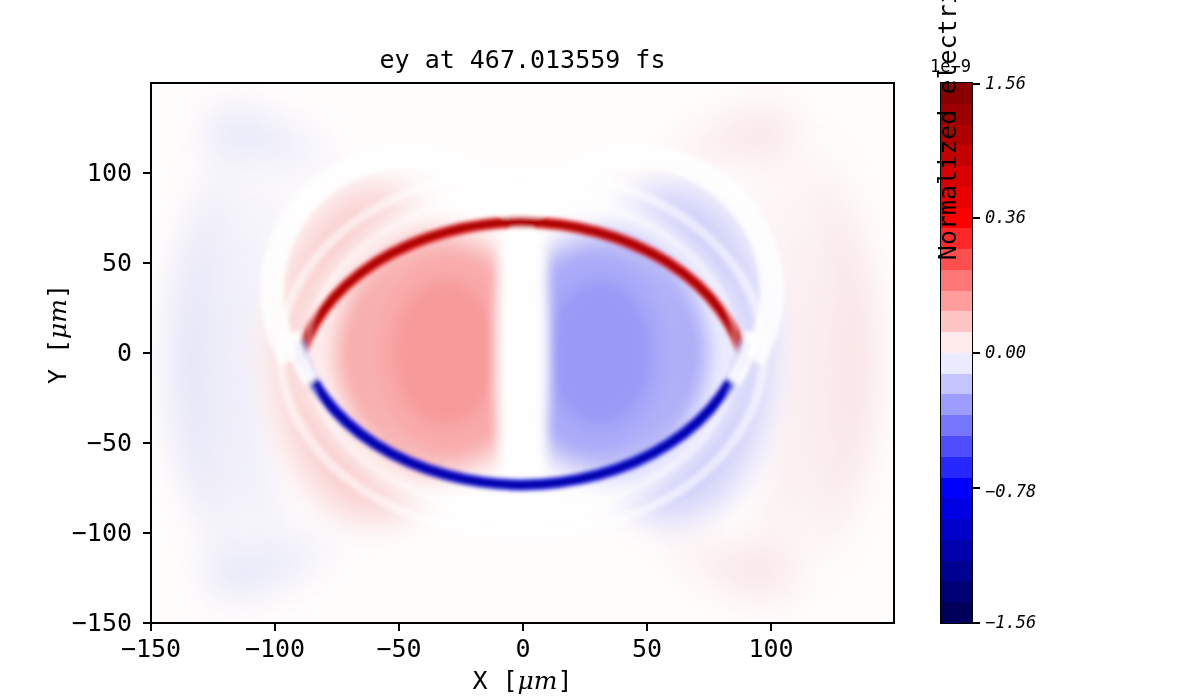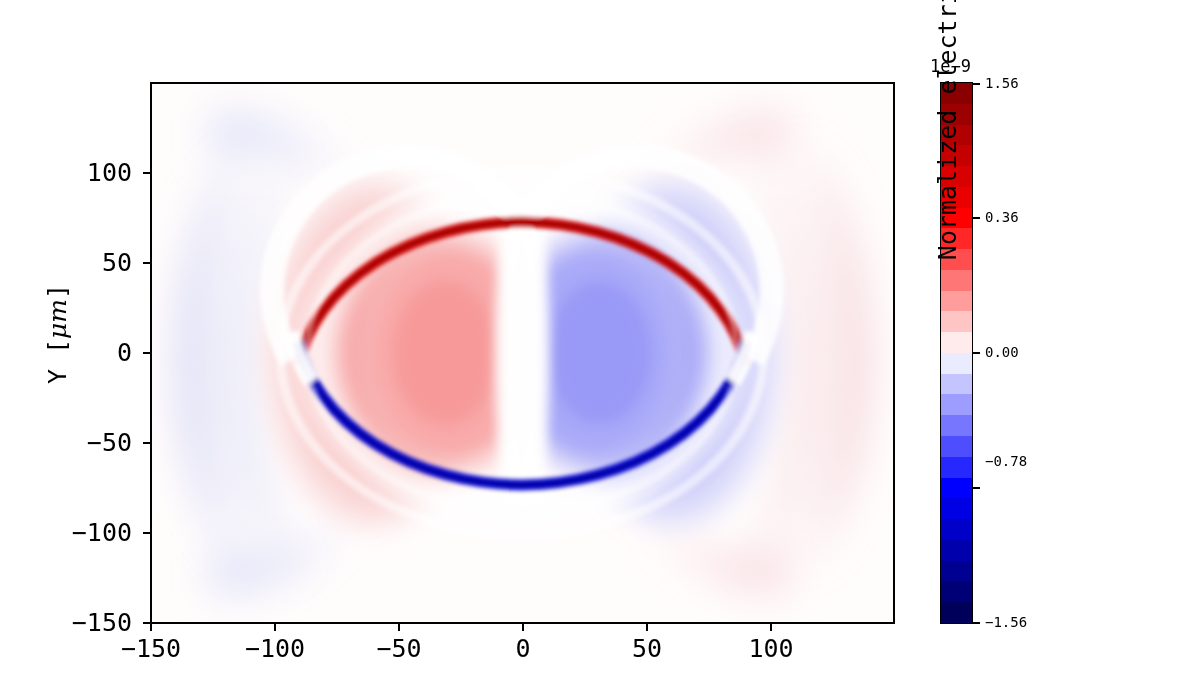--- a/index.html
+++ b/index.html
@@ -39,33 +39,34 @@
   .mi{font-family:"DejaVu Serif","Liberation Serif",serif;font-style:italic;}
 
   
   #cbar{position:absolute;left:940px;top:82px;width:33px;height:542px;
         border:1.5px solid #000;box-sizing:border-box;overflow:hidden;}
   .cb-band{width:100%;}
   #cb-offset{position:absolute;left:930px;top:56px;font-size:17px;
              line-height:20px;
              font-family:"DejaVu Sans Mono","Liberation Mono",monospace;}
   .cbtick{position:absolute;left:973px;width:7px;height:2px;background:#000;}
-  .cbticklabel{position:absolute;left:985px;margin-top:-15px;font-size:14px;
+  .cbticklabel{position:absolute;left:985px;margin-top:-15px;font-size:17px;
                line-height:28px;white-space:nowrap;
-               font-family:"DejaVu Sans Mono","Liberation Mono",monospace;}
+               font-family:"DejaVu Sans Mono","Liberation Mono",monospace;font-style:italic;}
   #cblabel{position:absolute;left:934px;top:352px;width:560px;text-align:center;
            transform:rotate(-90deg);transform-origin:left top;
            font-size:25px;line-height:28px;white-space:nowrap;
            font-family:"DejaVu Sans Mono","Liberation Mono",monospace;}
 </style>
 </head>
 <body>
 
 <div id="fig">
 
+  <div id="title">ey at 467.013559 fs</div>
 
   <div id="axes">
     <svg id="field" viewBox="0 0 745 542" preserveAspectRatio="none">
       <defs>
 
         <radialGradient id="gL1" cx="50%" cy="50%" r="50%">
           <stop offset="0%" stop-color="#ffffff" stop-opacity="1"></stop>
           <stop offset="55%" stop-color="#ffffff" stop-opacity="0.75"></stop>
           <stop offset="100%" stop-color="#ffffff" stop-opacity="0"></stop>
         </radialGradient>
@@ -190,20 +191,23 @@
   <div class="ytick" style="top:532px;"></div>
   <div class="ytick" style="top:622px;"></div>
 
   <div class="yticklabel" style="top:173px;">100</div>
   <div class="yticklabel" style="top:263px;">50</div>
   <div class="yticklabel" style="top:353px;">0</div>
   <div class="yticklabel" style="top:443px;">−50</div>
   <div class="yticklabel" style="top:533px;">−100</div>
   <div class="yticklabel" style="top:623px;">−150</div>
 
+  <div id="xlabel">
+    <span>X</span><span> [</span><span class="mi">μm</span><span>]</span>
+  </div>
 
   <div id="ylabel">
     <span>Y</span><span> [</span><span class="mi">μm</span><span>]</span>
   </div>
 
   <div id="cb-offset">1e−9</div>
   <div id="cbar">
       <div class="cb-band" style="height:3.8461538461538463%;background:rgb(138,0,0);"></div>
       <div class="cb-band" style="height:3.8461538461538463%;background:rgb(157,0,0);"></div>
       <div class="cb-band" style="height:3.8461538461538463%;background:rgb(177,0,0);"></div>
@@ -234,18 +238,18 @@
 
   <div class="cbtick" style="top:83px;"></div>
   <div class="cbtick" style="top:217px;"></div>
   <div class="cbtick" style="top:352px;"></div>
   <div class="cbtick" style="top:487px;"></div>
   <div class="cbtick" style="top:622px;"></div>
 
   <div class="cbticklabel" style="top:84px;">1.56</div>
   <div class="cbticklabel" style="top:218px;">0.36</div>
   <div class="cbticklabel" style="top:353px;">0.00</div>
-  <div class="cbticklabel" style="top:462px;">−0.78</div>
+  <div class="cbticklabel" style="top:492px;">−0.78</div>
   <div class="cbticklabel" style="top:623px;">−1.56</div>
 
   <div id="cblabel">Normalized electric field</div>
 
 </div>
 
 </body></html>

